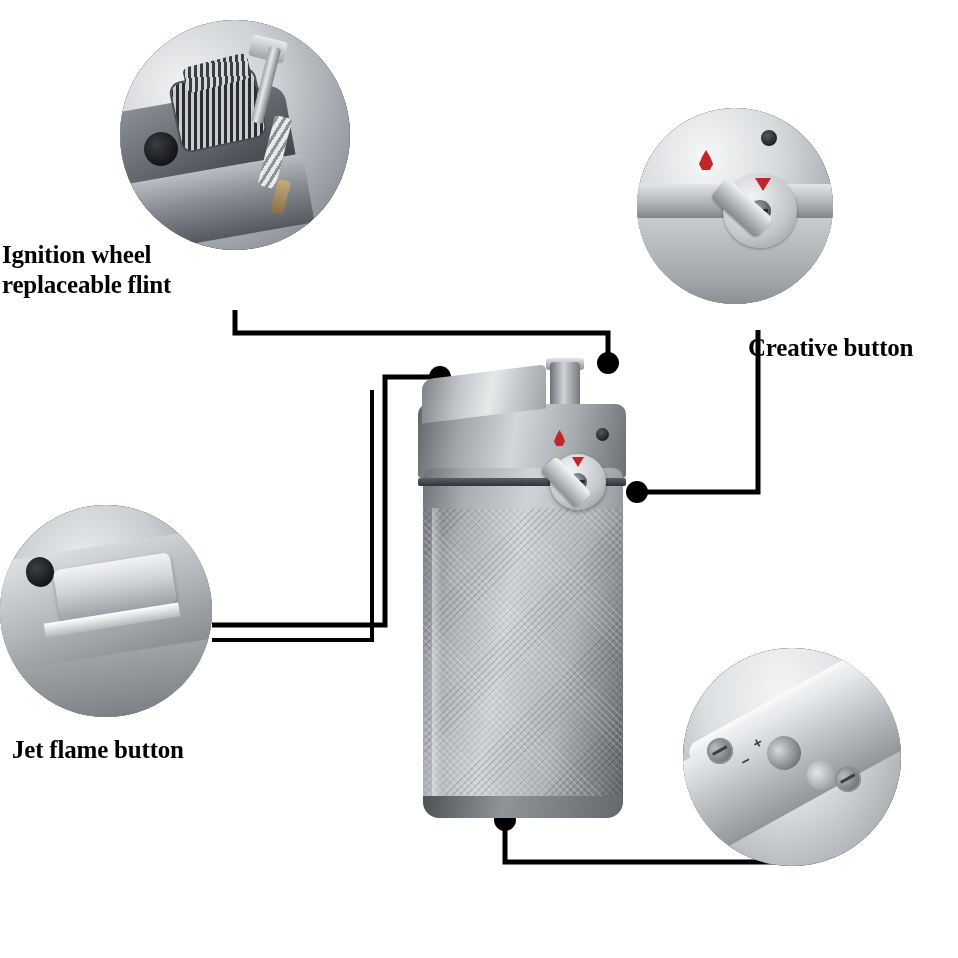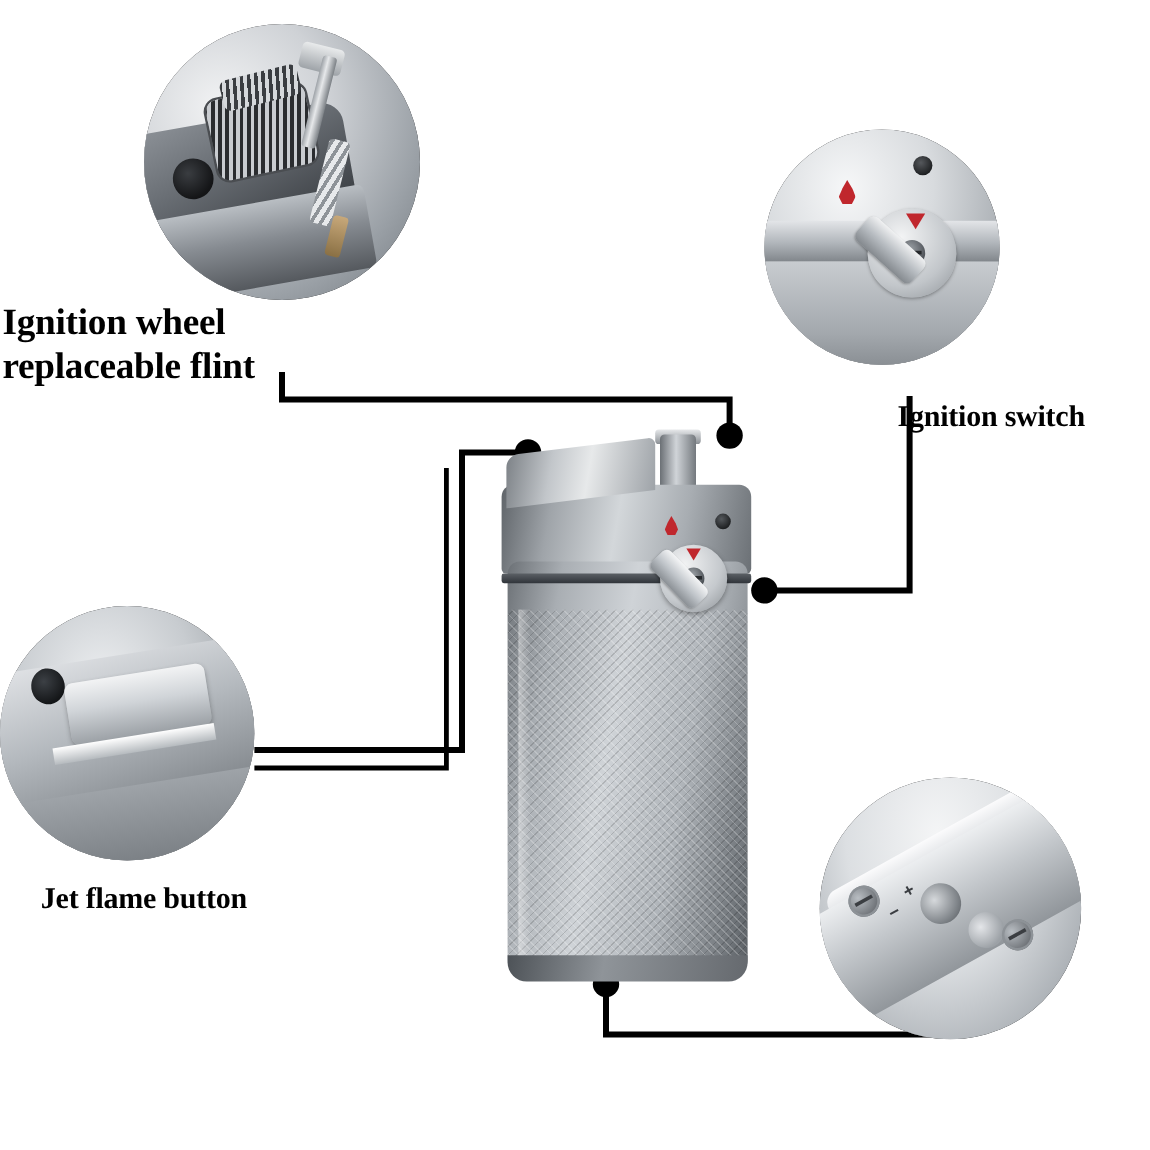--- a/index.html
+++ b/index.html
@@ -19,23 +19,23 @@
   
   .label {
     position: absolute;
     font-family: "Liberation Serif", serif;
     font-weight: bold;
     color: #000000;
     line-height: 1.18;
     white-space: pre-line;
     letter-spacing: -0.2px;
   }
-  #label-ignition { left: 2px;   top: 250px;  font-size: 31px; }
+  #label-ignition { left: 2px;   top: 240px;  font-size: 25px; }
   #label-creative { left: 748px; top: 333px;  font-size: 25px; }
-  #label-jet      { left: 12px;  top: 735px;  font-size: 25px; margin-left: 22px; }
+  #label-jet      { left: 12px;  top: 735px;  font-size: 25px; }
   #label-refill   { left: 659px; top: 866px;  font-size: 25px; }
 
   
   #connectors {
     position: absolute;
     left: 0; top: 0;
     width: 958px; height: 958px;
     pointer-events: none;
   }
 
@@ -457,16 +457,16 @@
     <div class="lt-dot"></div>
     <div class="lt-disc"></div>
     <div class="lt-redtri"></div>
     <div class="lt-screw"></div>
     <div class="lt-lever"></div>
     <div class="lt-bottom"></div>
   </div>
 
   <div class="label" id="label-ignition">Ignition wheel
 replaceable flint</div>
-  <div class="label" id="label-creative">Ignition switch</div>
+  <div class="label" id="label-creative">Creative button</div>
   <div class="label" id="label-jet">Jet flame button</div>
 
 </div>
 
 </body></html>

